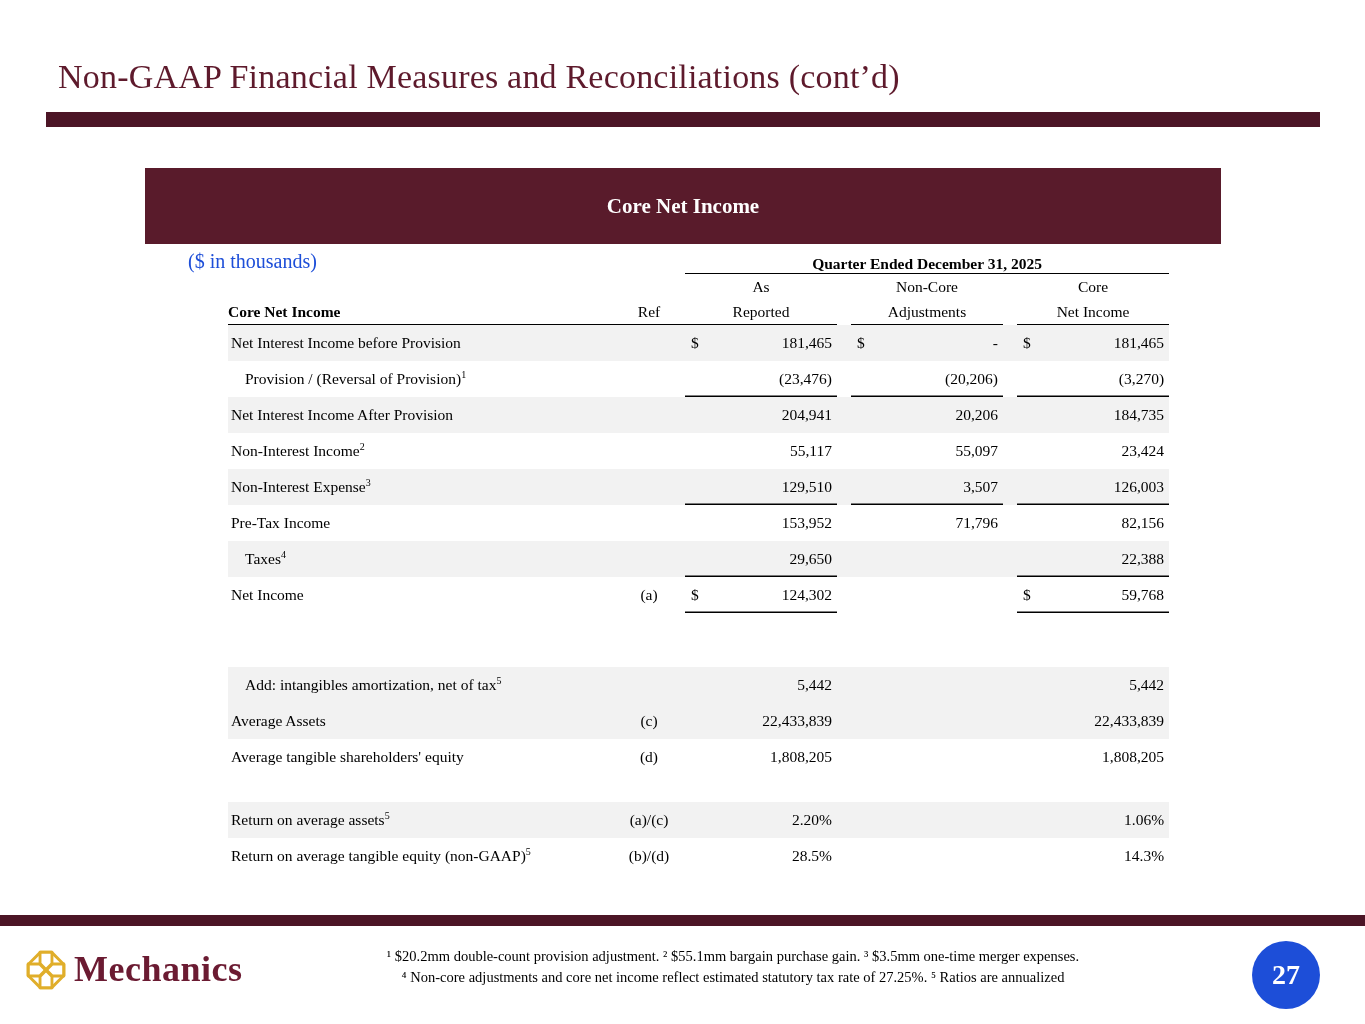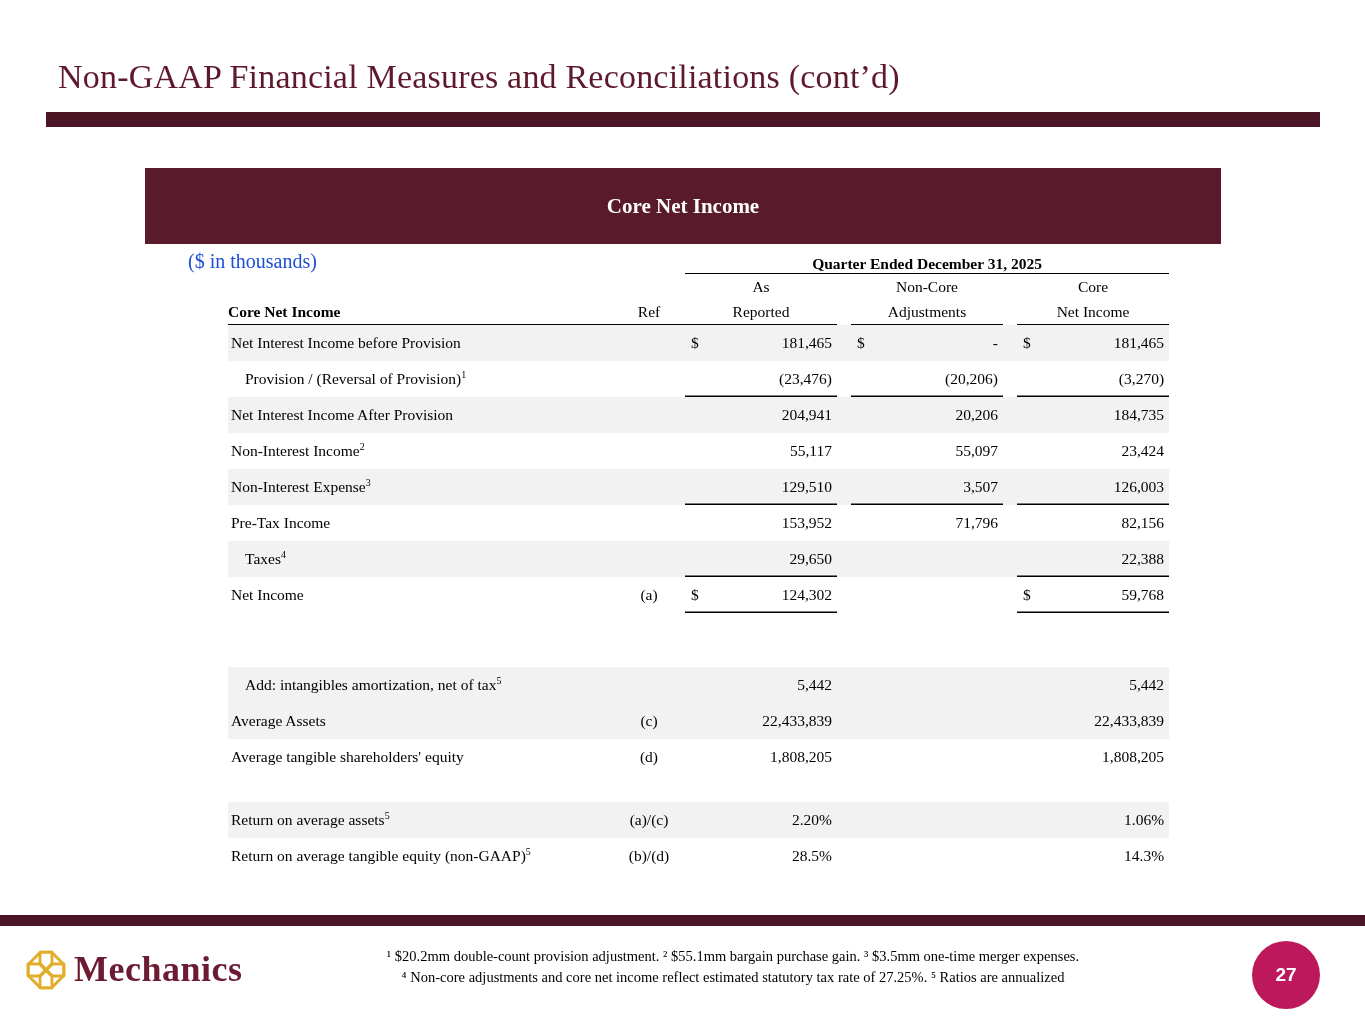--- a/index.html
+++ b/index.html
@@ -74,22 +74,22 @@
     position:absolute;left:318px;top:946px;width:830px;
     font-size:14.5px;color:#000;line-height:1.45;text-align:center;
   }
   .logo-wrap{
     position:absolute;left:24px;top:948px;display:flex;align-items:flex-start;gap:6px;
   }
   .logo-mark{width:44px;height:44px;display:block;}
   .logo-word{font-size:36px;color:#6B1B32;font-weight:bold;letter-spacing:.5px;}
   .page-badge{
     position:absolute;left:1252px;top:941px;width:68px;height:68px;border-radius:50%;
-    background:#be185d;color:#fff;display:flex;align-items:center;justify-content:center;
-    font-size:19px;font-weight:bold;font-family:Liberation Sans, sans-serif;
+    background:#1d4ed8;color:#fff;display:flex;align-items:center;justify-content:center;
+    font-size:28px;font-weight:bold;font-family:Liberation Serif, serif;
   }
 </style>
 </head>
 <body>
 
 <div class="slide-title">Non-GAAP Financial Measures and Reconciliations (cont’d)</div>
 <div class="title-rule"></div>
 
 <div class="banner">
   <span class="banner-text">Core Net Income</span>

